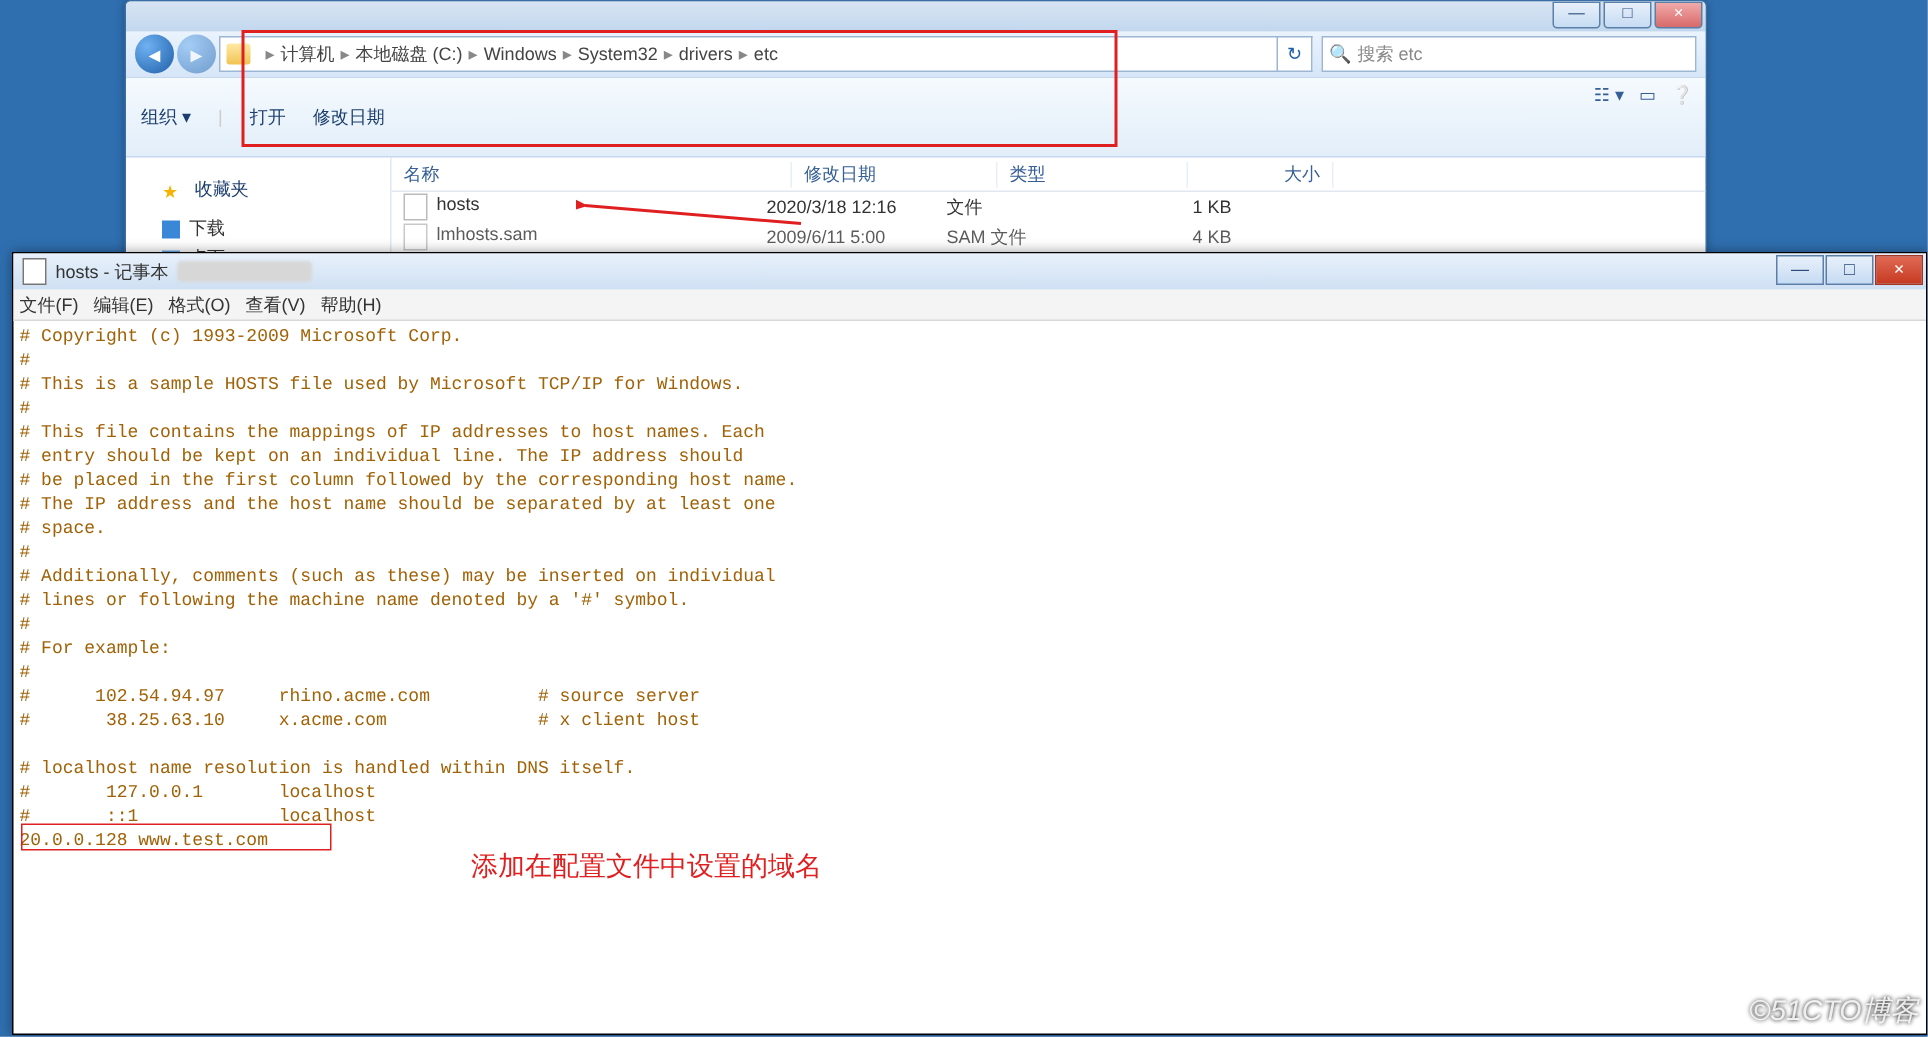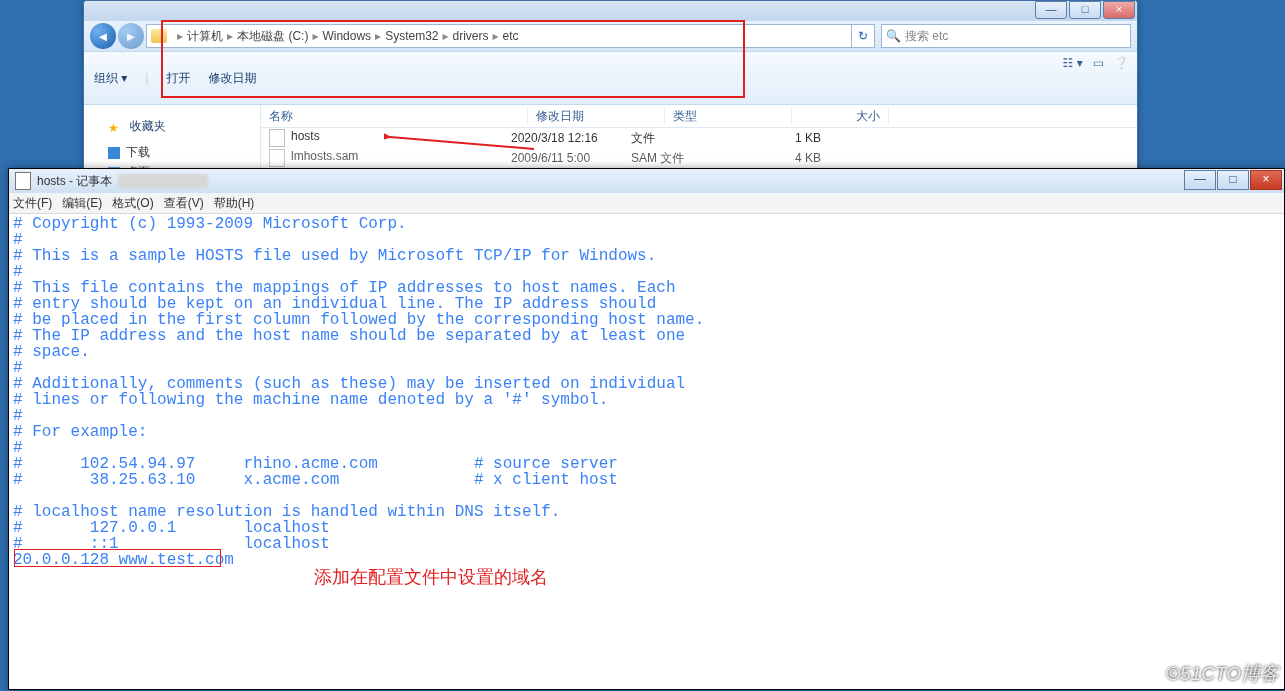--- a/index.html
+++ b/index.html
@@ -40,21 +40,21 @@
   
   .notepad{position:absolute;left:8px;top:168px;width:1275px;height:520px;background:#fff;border:1px solid #000000;box-shadow:0 0 8px rgba(0,0,0,.4)}
   .np-title{height:24px;background:linear-gradient(#e8f1fb,#cfe0f3);display:flex;align-items:center;padding:0 6px;color:#333;position:relative}
   .np-title .ico{width:14px;height:16px;border:1px solid #777;background:#fff;margin-right:6px}
   .np-title .blur{width:90px;height:14px;background:#d7d7d7;border-radius:3px;filter:blur(1px);margin-left:6px}
   .np-winbtns{position:absolute;right:2px;top:1px;display:flex}
   .np-winbtns div{width:30px;height:18px;margin-left:1px;border:1px solid #5a7fa8;background:linear-gradient(#e8f0fa,#c6dbf3);text-align:center;font:12px/17px Arial;color:#2a4d7a}
   .np-winbtns .close{background:linear-gradient(#e06a55,#c73a22);color:#fff;border-color:#a33523}
   .np-menu{height:20px;border-bottom:1px solid #d8d8d8;display:flex;align-items:center;padding:0 4px;color:#333;background:#f4f4f4}
   .np-menu span{margin-right:10px}
-  .np-content{padding:2px 4px;font-family:"SimSun","NSimSun","Courier New",monospace;font-size:16px;line-height:16px;white-space:pre;color:#3b82f6;position:relative;height:calc(100% - 46px);overflow:hidden}
+  .np-content{padding:2px 4px;font-family:"SimSun","NSimSun","Courier New",monospace;font-size:12px;line-height:16px;white-space:pre;color:#a16207;position:relative;height:calc(100% - 46px);overflow:hidden}
   .hostsbox{position:absolute;border:1px solid #e02020;pointer-events:none}
   .red-anno{position:absolute;color:#e02020;font-family:"SimSun";font-size:18px}
   .watermark{position:absolute;right:6px;bottom:4px;color:rgba(255,255,255,.85);font-size:19px;font-style:italic;text-shadow:0 0 3px #000}
 </style>
 </head>
 <body>
 
 <div class="explorer">
   <div class="ex-titlebar">
     <div class="ex-winbtns">

